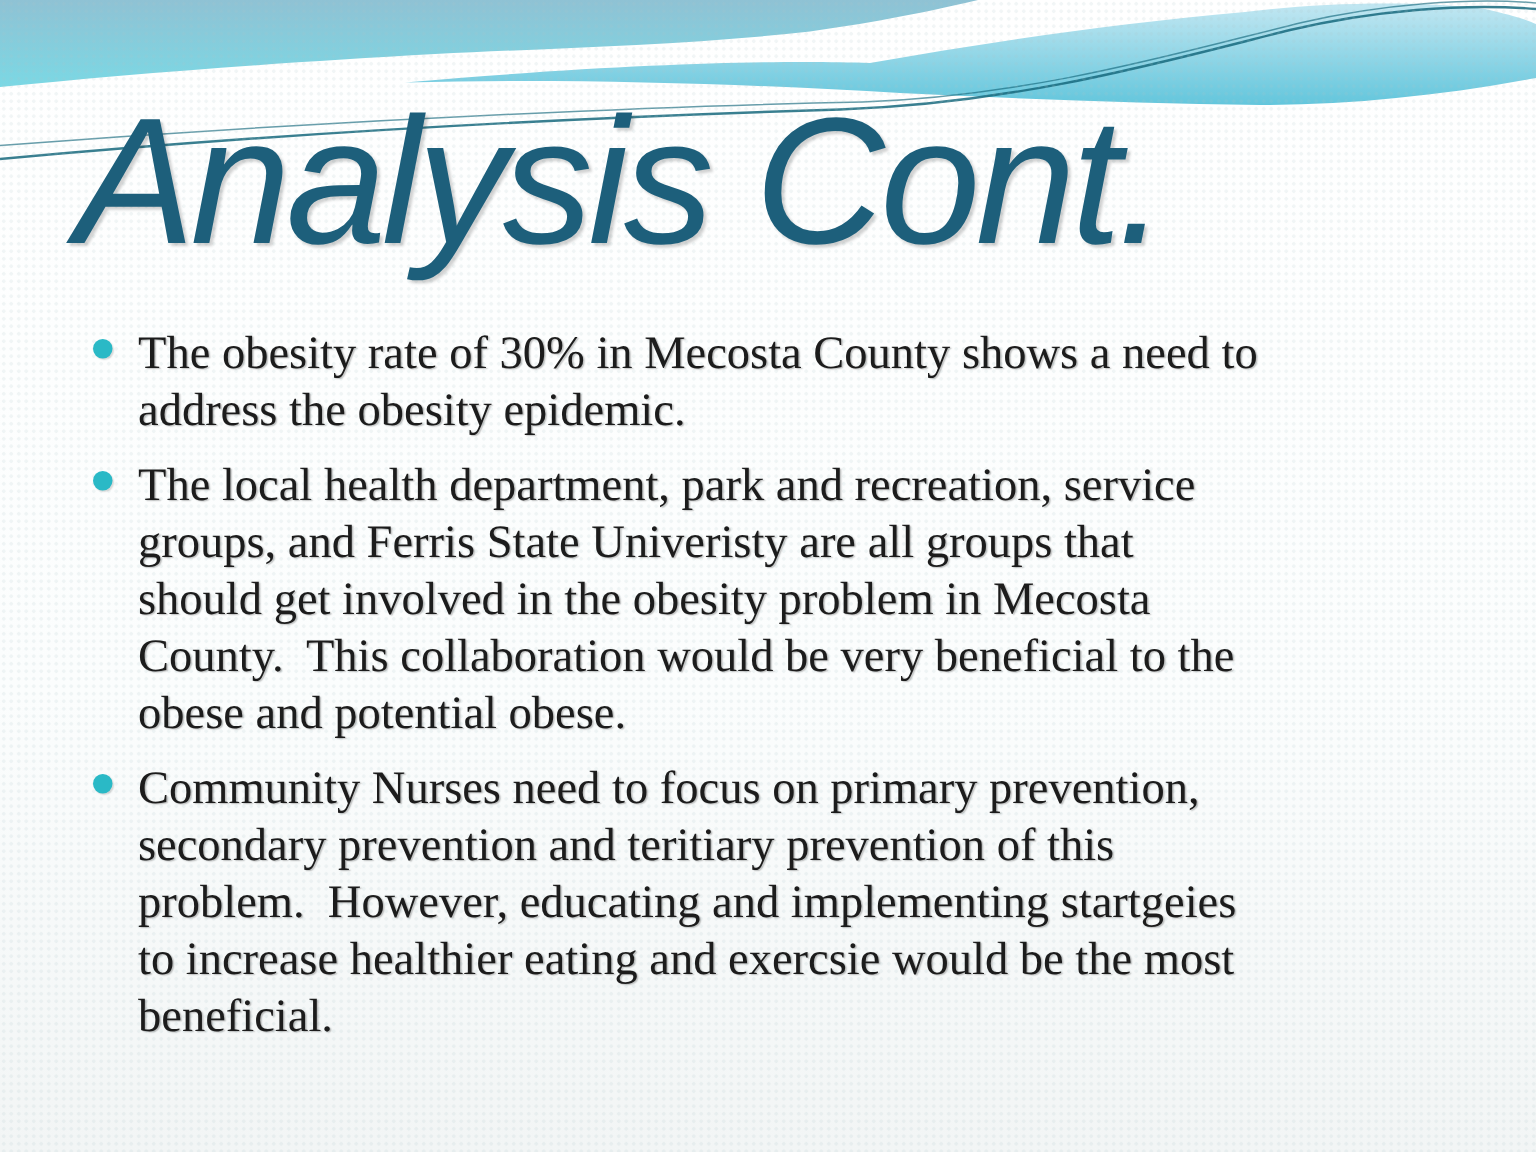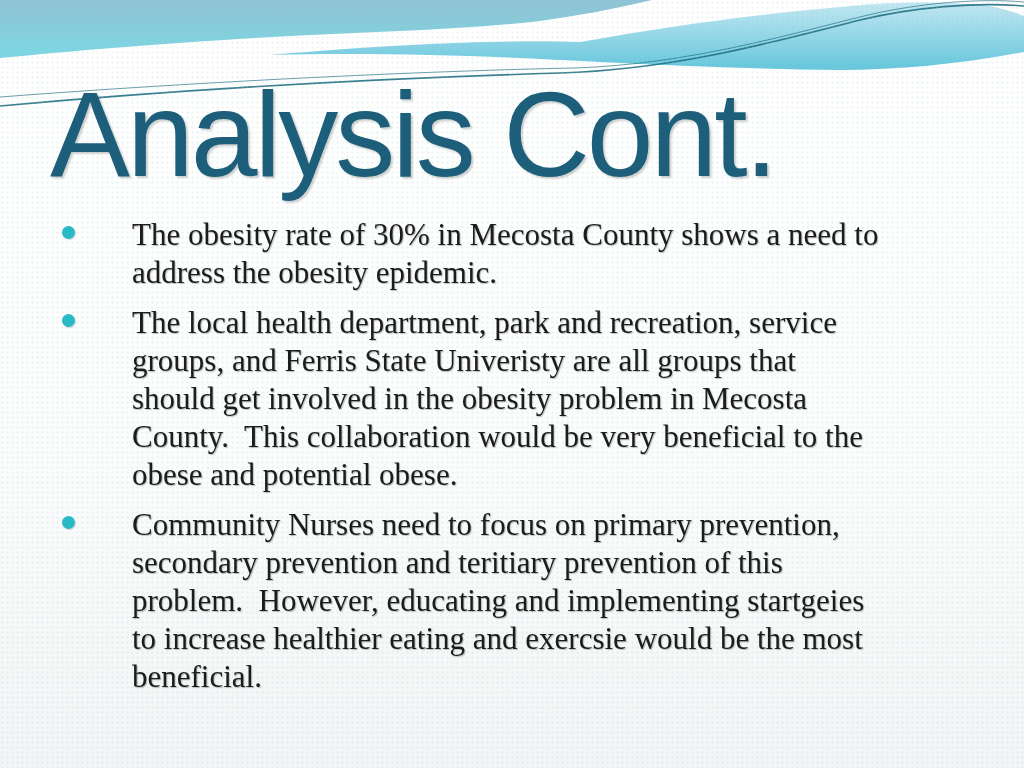--- a/index.html
+++ b/index.html
@@ -25,30 +25,31 @@
   }
   .stop-sky-top    { stop-color:var(--sky-top,#8fc2d4); }
   .stop-sky-bottom { stop-color:var(--sky-bottom,#7bd8e4); }
   .stop-band-light { stop-color:var(--band-light,#c2e7f2); }
   .stop-band-deep  { stop-color:var(--band-deep,#63c6dc); }
   .accent-line-1 { fill:none; stroke:var(--accent-line,#16697d); stroke-width:1.6; opacity:.85; }
   .accent-line-2 { fill:none; stroke:var(--accent-line,#16697d); stroke-width:1;   opacity:.65; }
 
   .page-title {
     position:absolute;
-    left:50px; top:74px;
+    left:50px; top:61px;
     margin:0;
     font-size:120px;
     line-height:1;
     font-weight:400;
     letter-spacing:-3px;
     color:var(--title-text,#1d5f7b);
     text-shadow:2px 2px 2px rgba(0,0,0,0.18);
     white-space:nowrap;
     z-index:3;
+    font-style:italic;
   }
   .bullet-list {
     position:absolute;
     left:58px; top:216px;
     width:930px;
     margin:0; padding:0;
     list-style:none;
     z-index:3;
   }
   .bullet-item {
@@ -64,21 +65,20 @@
     background:var(--bullet-dot,#2ab9c6);
     box-shadow:1px 1px 1px rgba(0,0,0,0.15);
   }
   .bullet-text {
     font-family:"Liberation Serif", serif;
     font-size:31px;
     line-height:38px;
     color:var(--body-text,#1c1c1c);
     white-space:pre-wrap;
     text-shadow:1px 1px 1px rgba(0,0,0,0.25);
-    margin-left:40px;
   }
 </style>
 </head>
 <body>
 
 <div class="slide">
 
   <svg class="header-art" viewBox="0 0 1024 240" aria-hidden="true">
     <defs>
       <linearGradient id="skyGrad" x1="0" y1="0" x2="0" y2="1">

